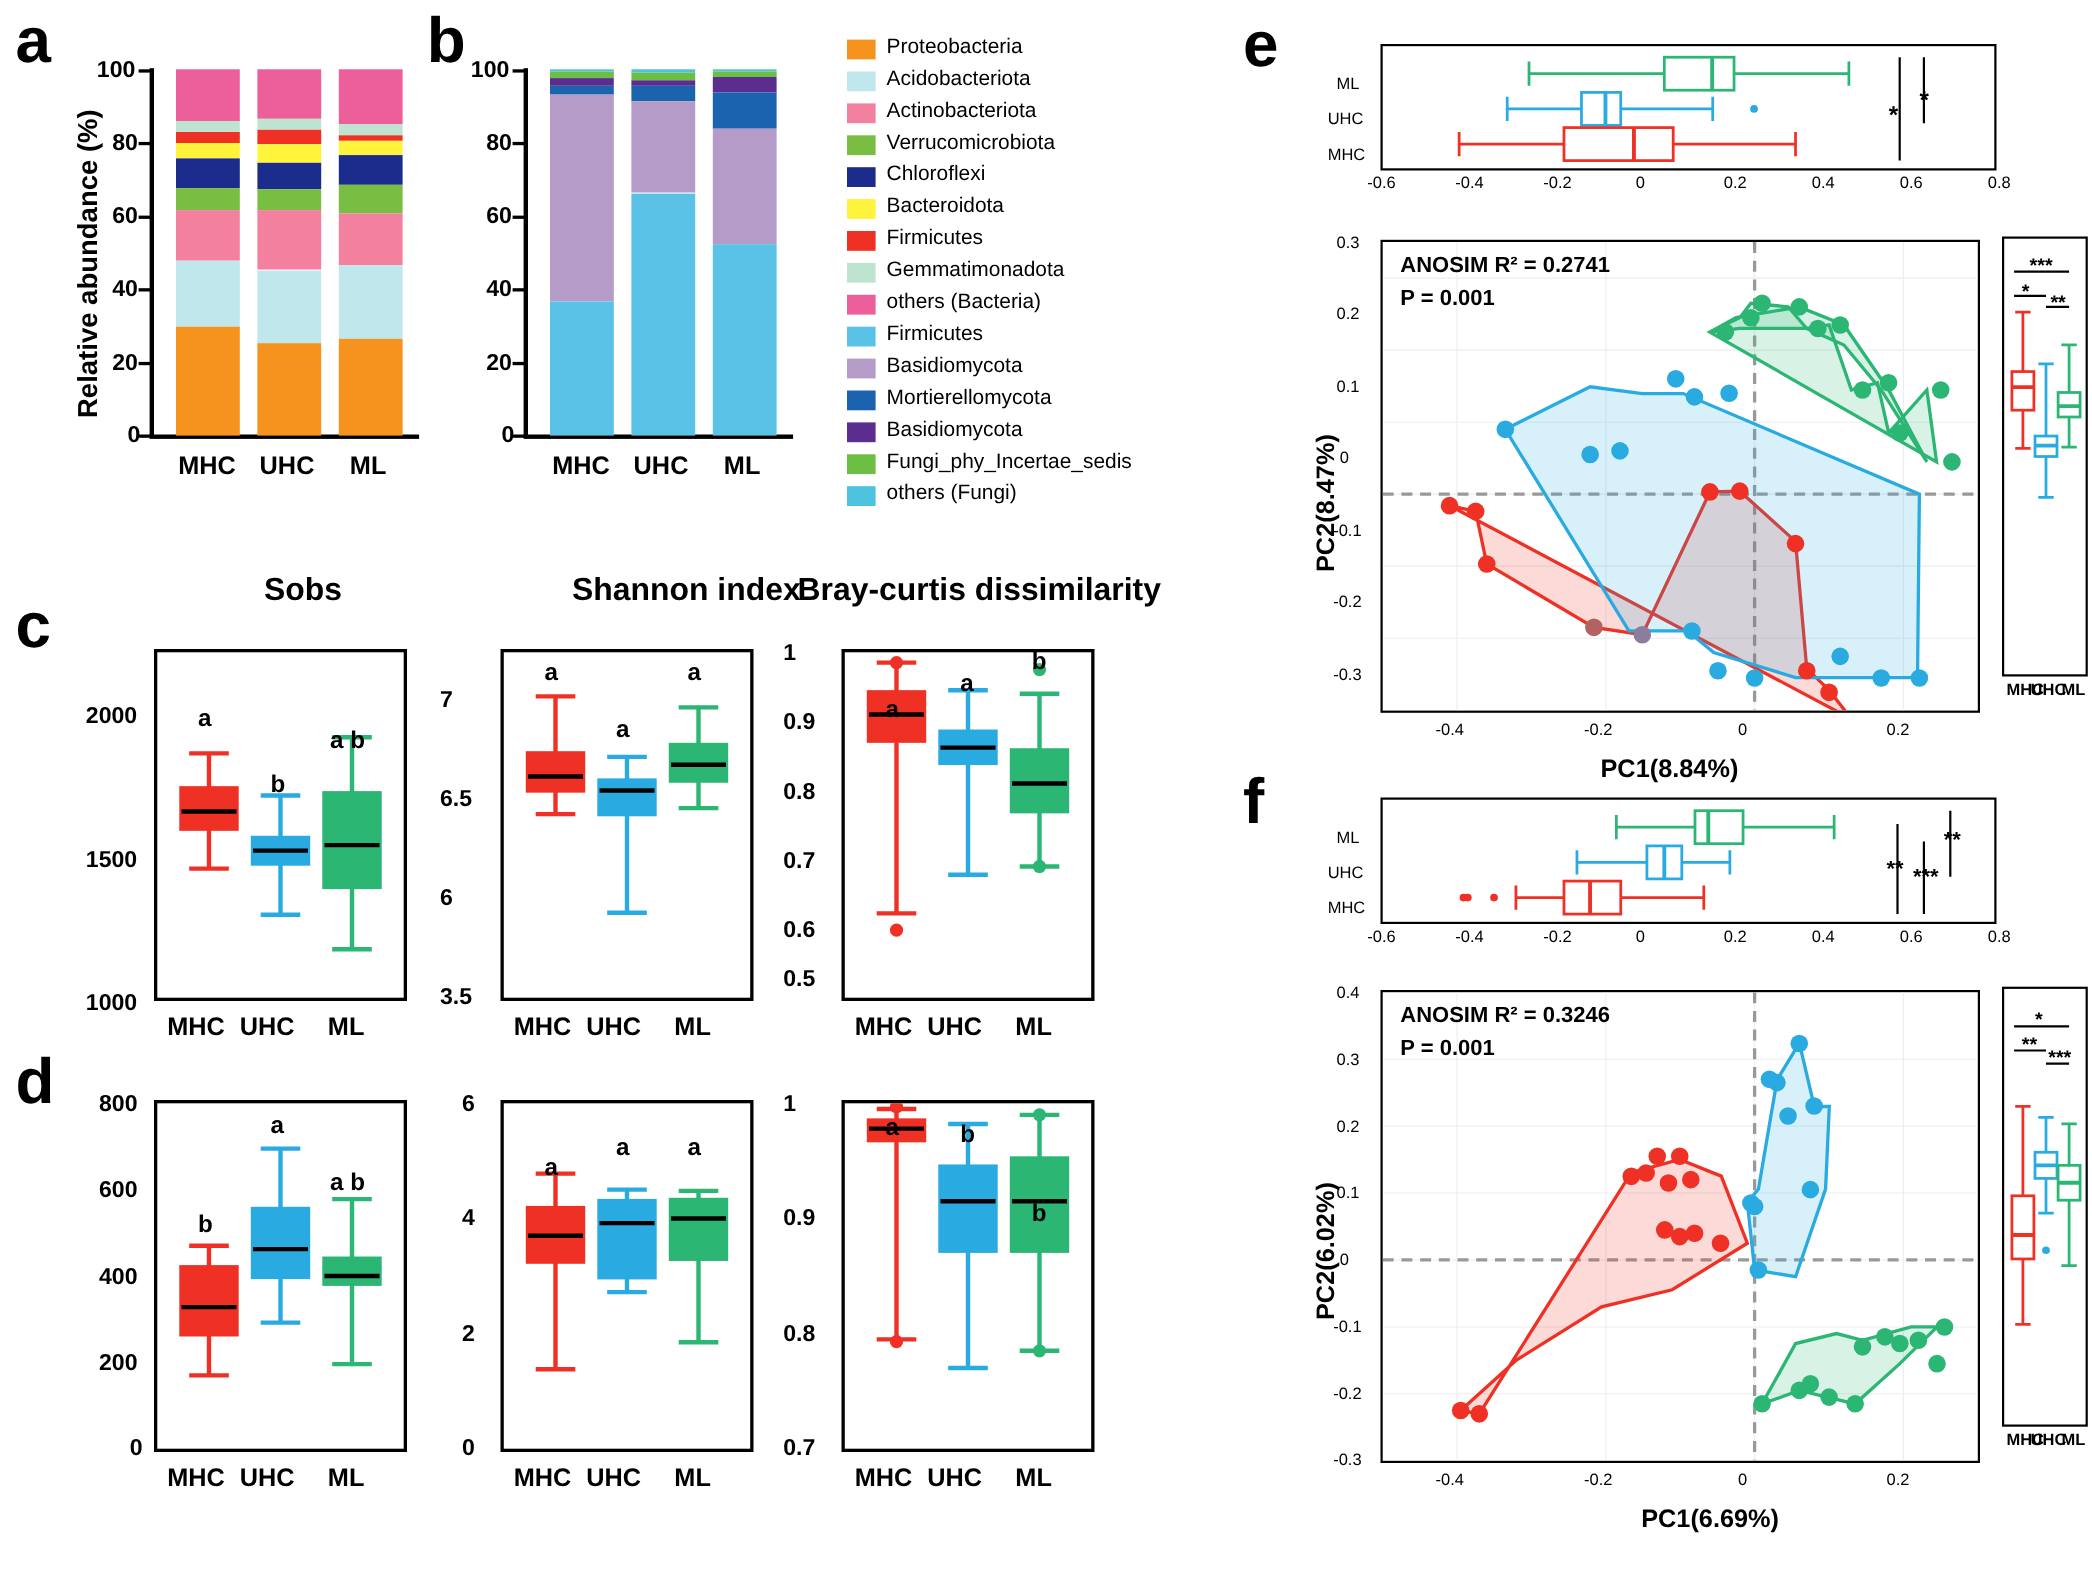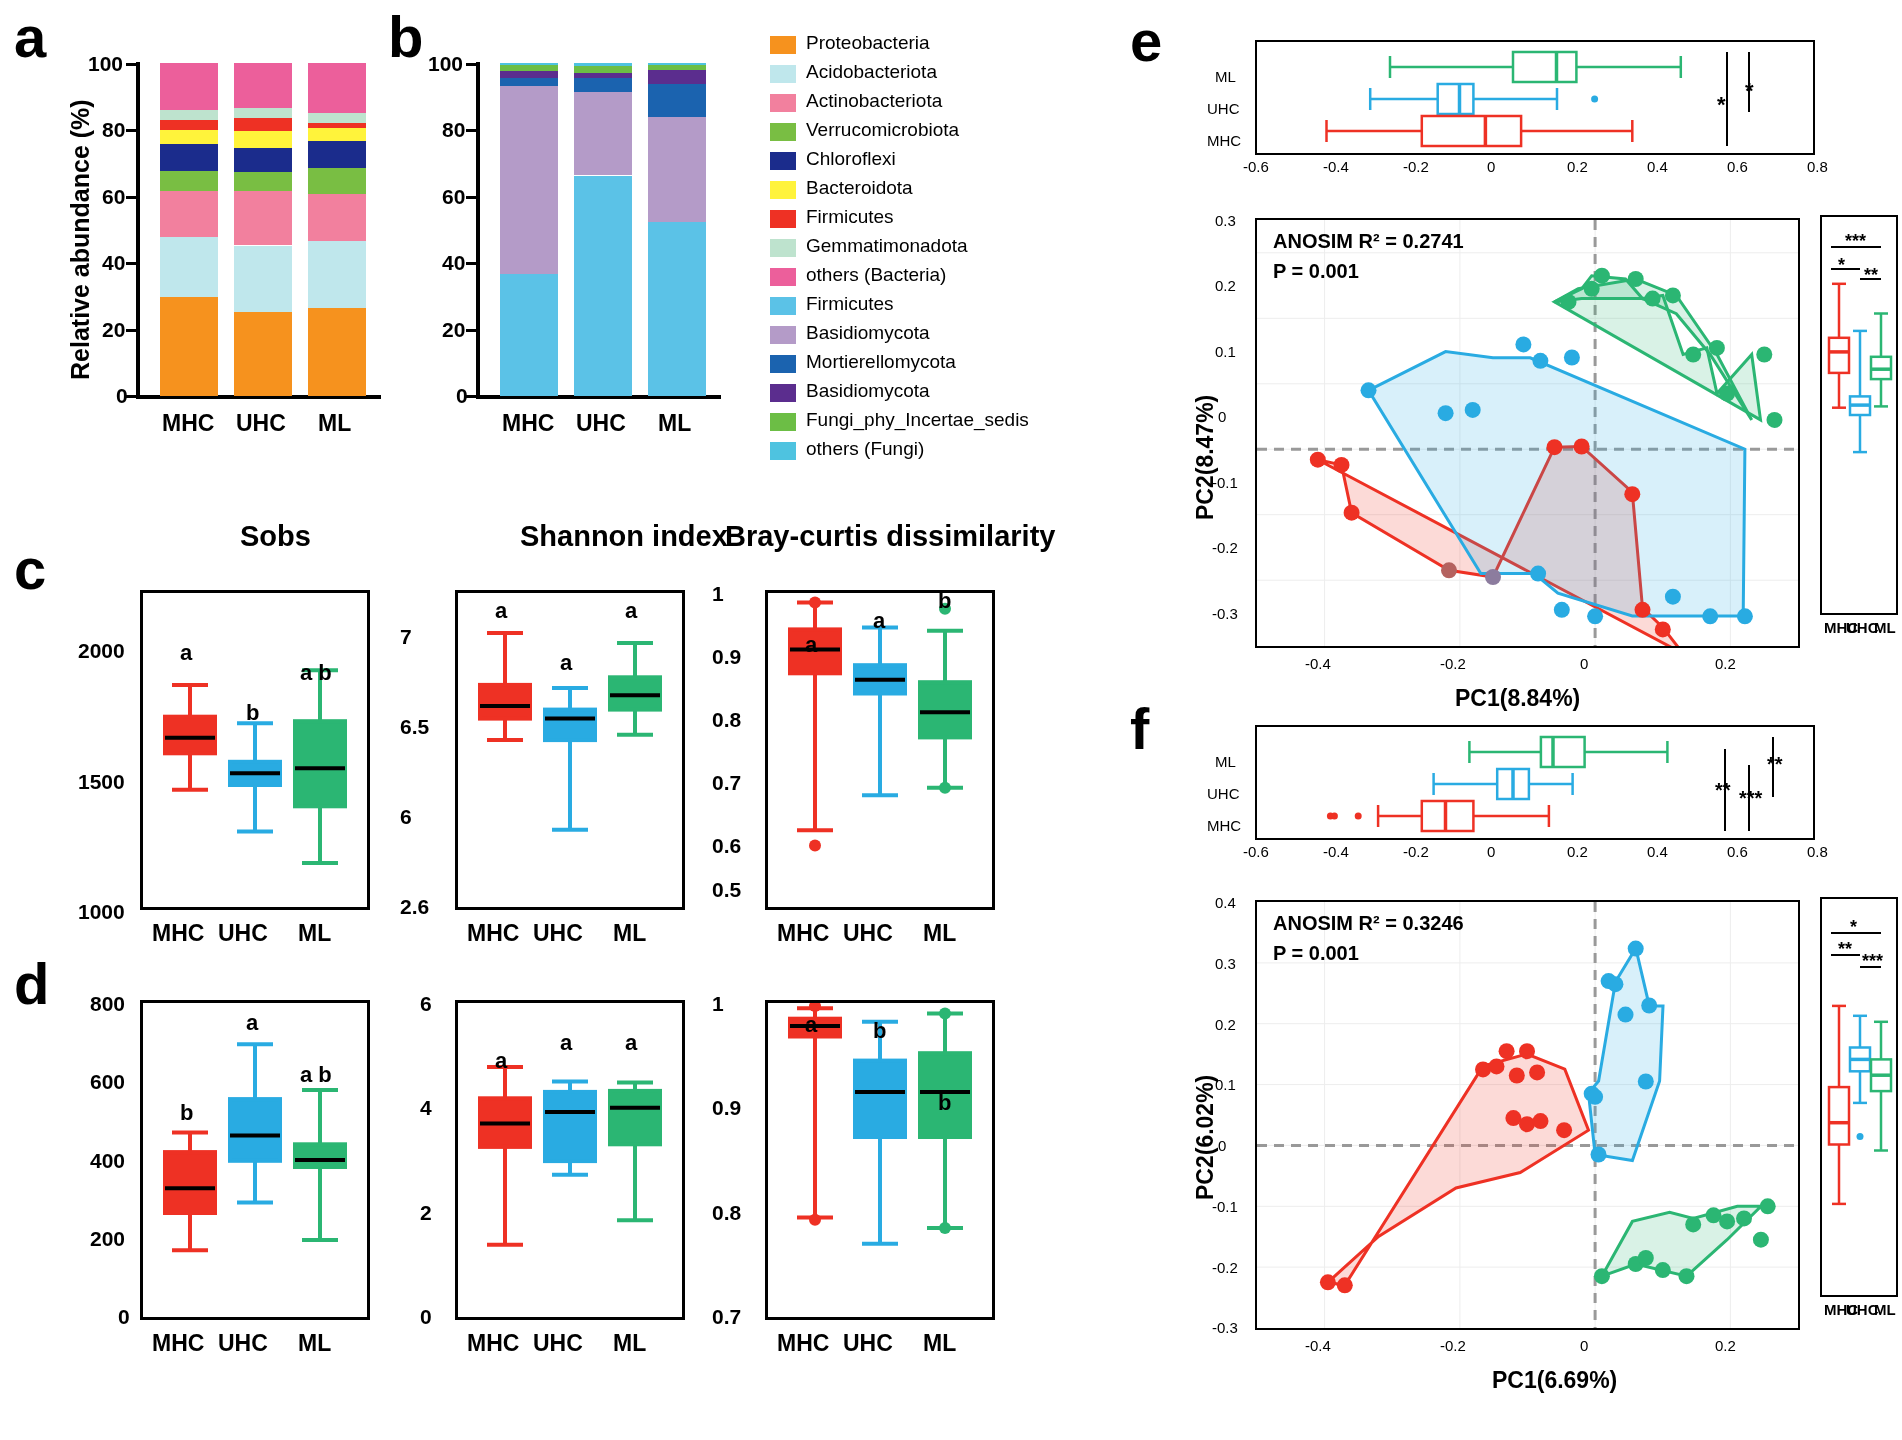--- a/index.html
+++ b/index.html
@@ -289,21 +289,21 @@
       <line x1="159" y1="141.7" x2="195" y2="141.7"></line>
       <line x1="159" y1="50.1" x2="195" y2="50.1"></line>
       <rect x="152" y="84.3" width="50" height="32.3" fill="#2BB673"></rect>
       <line x1="152" y1="102.2" x2="202" y2="102.2" stroke="#000" stroke-width="4"></line>
     </g>
   </svg>
 </div>
 <div class="tick-lbl" style="left:400px; top:625px;">7</div>
 <div class="tick-lbl" style="left:400px; top:715px;">6.5</div>
 <div class="tick-lbl" style="left:400px; top:805px;">6</div>
-<div class="tick-lbl" style="left:400px; top:895px;">2.6</div>
+<div class="tick-lbl" style="left:400px; top:895px;">3.5</div>
 <div class="letter-lbl" style="left:495px; top:598px;">a</div>
 <div class="letter-lbl" style="left:560px; top:650px;">a</div>
 <div class="letter-lbl" style="left:625px; top:598px;">a</div>
 <div class="cat-lbl" style="left:467px; top:920px;">MHC</div>
 <div class="cat-lbl" style="left:533px; top:920px;">UHC</div>
 <div class="cat-lbl" style="left:613px; top:920px;">ML</div>
 
 <div class="plotbox" style="left:765px; top:590px; width:230px; height:320px;">
   <svg width="224" height="314" viewBox="0 0 224 314">
 

